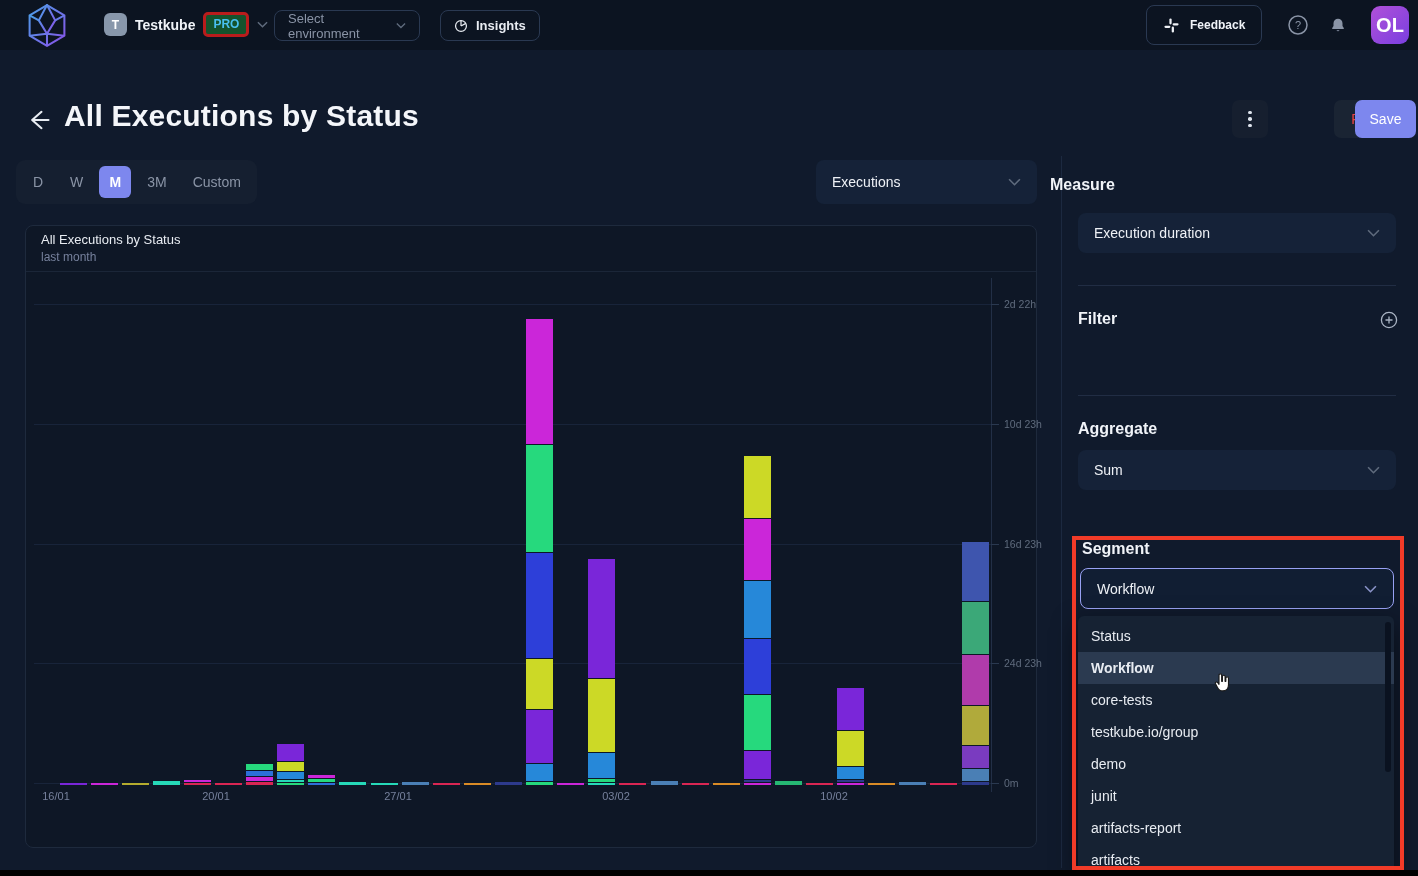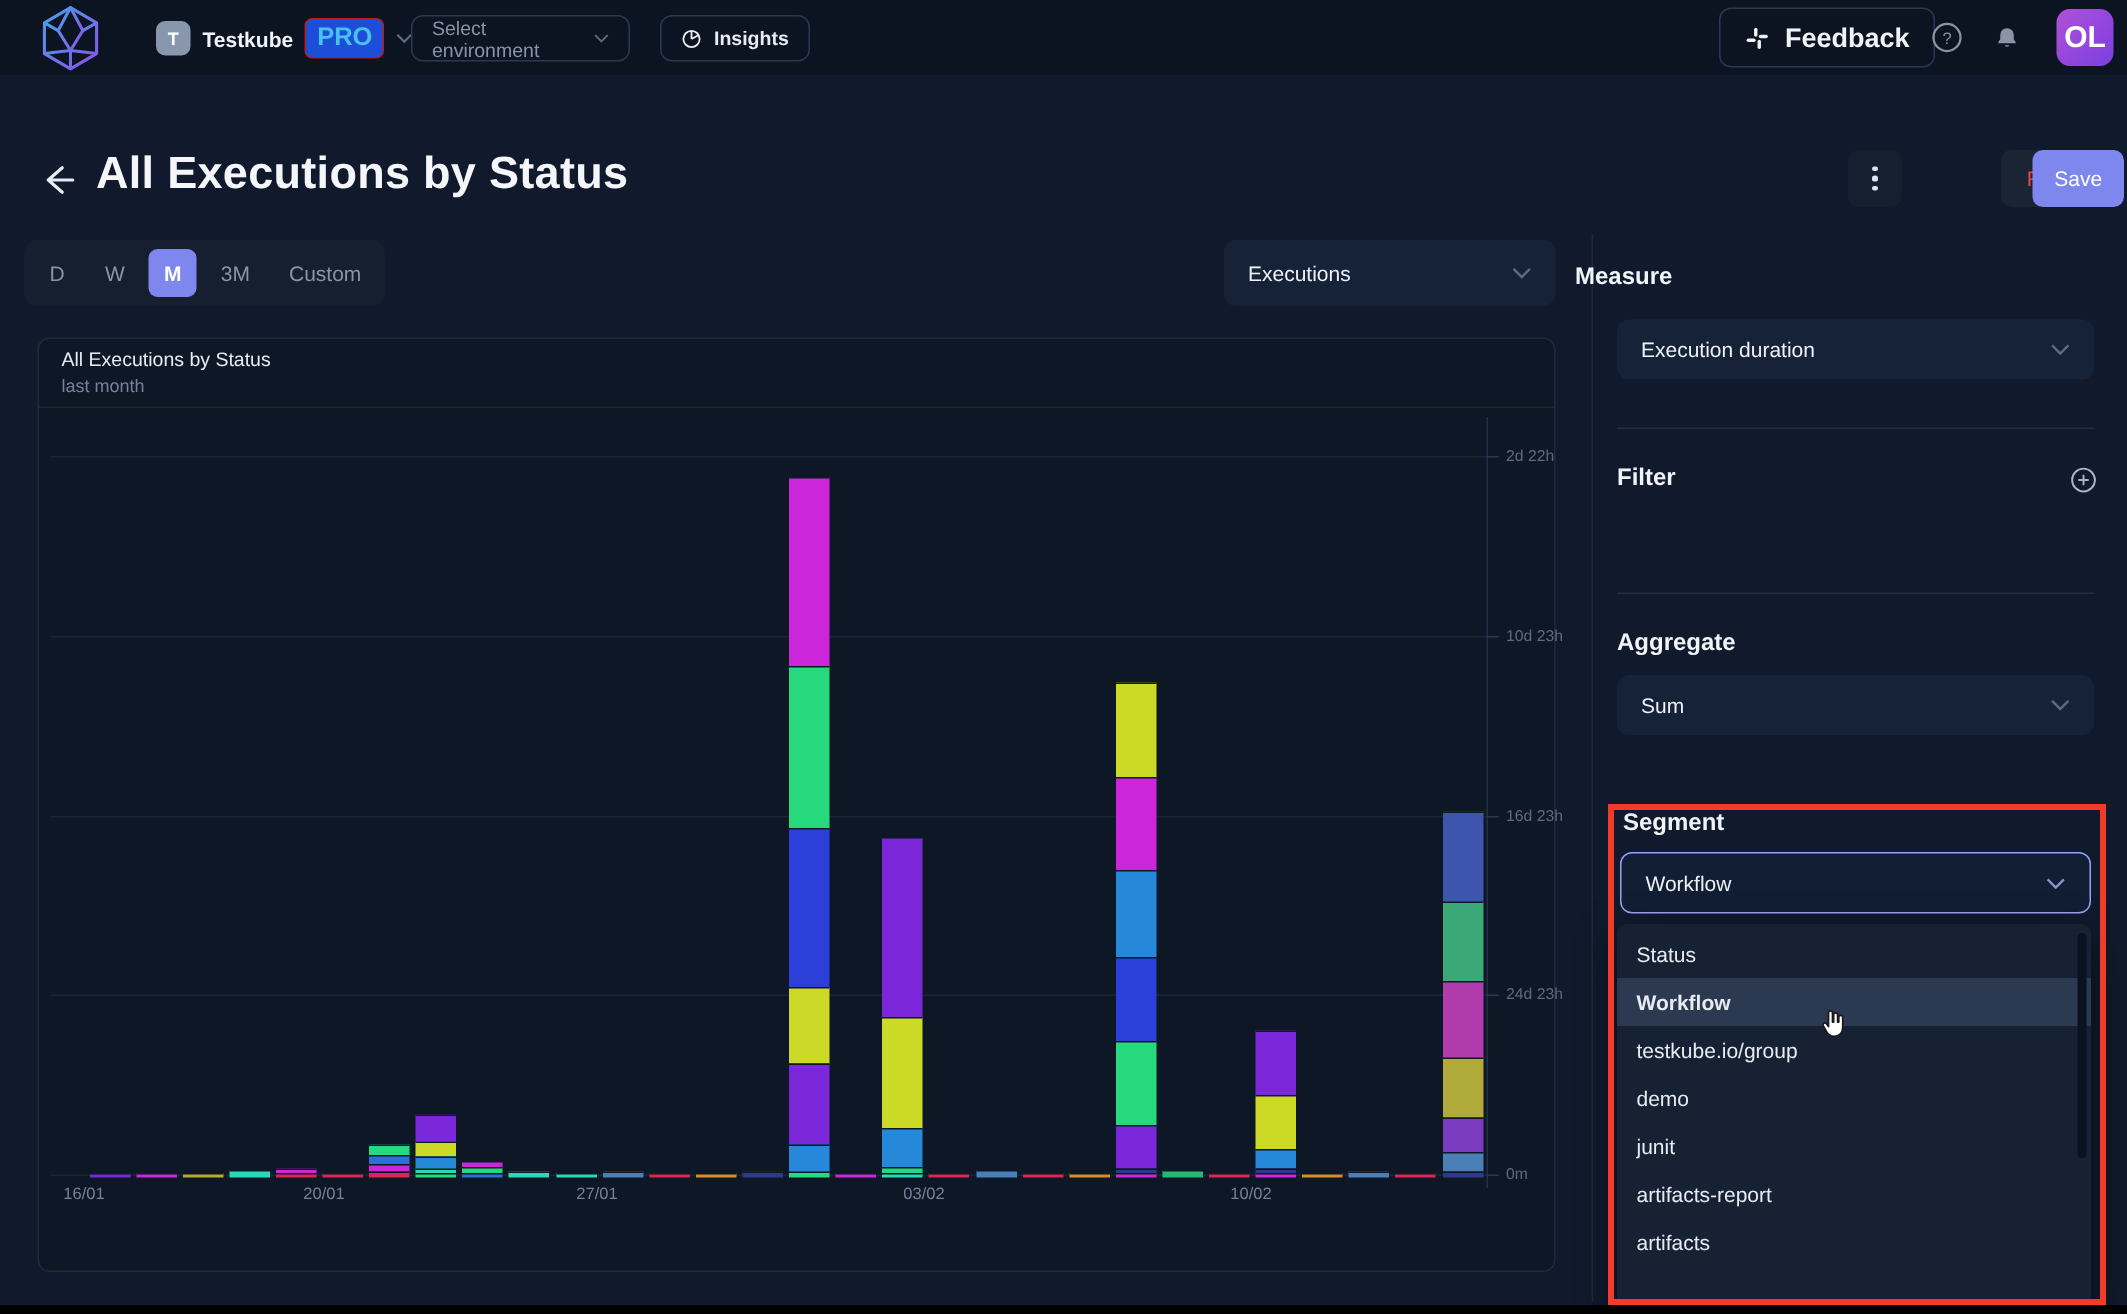--- a/index.html
+++ b/index.html
@@ -7,25 +7,25 @@
   body {
     font-family:"Liberation Sans", sans-serif;
     background:#101a2c; color:#e8ecf2; position:relative;
   }
   
   .topbar { position:absolute; top:0; left:0; width:1418px; height:50px; background:#0c1421; }
   .logo { position:absolute; left:26px; top:3px; width:42px; height:45px; }
   .org { position:absolute; left:104px; top:12px; display:flex; align-items:center; gap:8px; }
   .t-avatar { width:23px; height:23px; border-radius:6px; background:#8897ab; color:#fff; font-size:12px; font-weight:700; display:flex; align-items:center; justify-content:center; }
   .org-name { font-size:14px; font-weight:700; color:#f0f3f8; }
-  .pro { font-size:17px; font-weight:700; color:#49c0f0; background:#1d4ed8; border:1px solid #b91c1c; border-radius:5px; padding:2px 7px 3px; }
+  .pro { font-size:12px; font-weight:700; color:#49c0f0; background:#14532d; border:3px solid #b91c1c; border-radius:5px; padding:2px 7px 3px; }
   .pill { display:flex; align-items:center; gap:8px; border:1px solid #2a3952; border-radius:8px; height:31px; padding:0 13px; font-size:13px; color:#8a94a6; background:transparent; }
   .env-select { position:absolute; left:274px; top:10px; width:146px; }
   .insights { position:absolute; left:440px; top:10px; color:#e8ecf2; font-weight:600; }
-  .feedback { position:absolute; left:1146px; top:5px; height:40px; border:1px solid #2a3952; border-radius:8px; display:flex; align-items:center; gap:10px; padding:0 16px; font-size:18px; font-weight:600; color:#f0f3f8; }
+  .feedback { position:absolute; left:1146px; top:5px; height:40px; border:1px solid #2a3952; border-radius:8px; display:flex; align-items:center; gap:10px; padding:0 16px; font-size:12px; font-weight:600; color:#f0f3f8; }
   .icon-btn { position:absolute; top:13px; width:24px; height:24px; display:flex; align-items:center; justify-content:center; }
   .help { left:1286px; }
   .bell { left:1326px; }
   .user-avatar { position:absolute; left:1371px; top:6px; width:38px; height:38px; border-radius:9px;
     background:linear-gradient(135deg,#b050d8 0%, #7a3fe0 100%);
     display:flex; align-items:center; justify-content:center; font-size:20px; font-weight:700; color:#fff; }
   
   .back { position:absolute; left:24px; top:106px; width:28px; height:28px; }
   .page-title { position:absolute; left:64px; top:99px; font-size:30px; font-weight:700; color:#f4f6fa; letter-spacing:0.2px; }
   .kebab { position:absolute; left:1232px; top:100px; width:36px; height:38px; background:#161f2f; border-radius:7px; display:flex; align-items:center; justify-content:center; flex-direction:column; gap:3px; }
@@ -350,20 +350,21 @@
     <span>Workflow</span>
     <svg width="13" height="8" viewBox="0 0 12 7">
         <path d="M1 1l5 5 5-5" stroke="#8a93c9" fill="none" stroke-width="1.5"></path>
       </svg>
   </div>
 
   <div class="dropdown">
     <ul>
         <li>Status</li>
         <li class="sel">Workflow</li>
+        <li>core-tests</li>
         <li>testkube.io/group</li>
         <li>demo</li>
         <li>junit</li>
         <li>artifacts-report</li>
         <li>artifacts</li>
       </ul>
     <div class="dd-scrollbar"></div>
   </div>
 </div>
 

